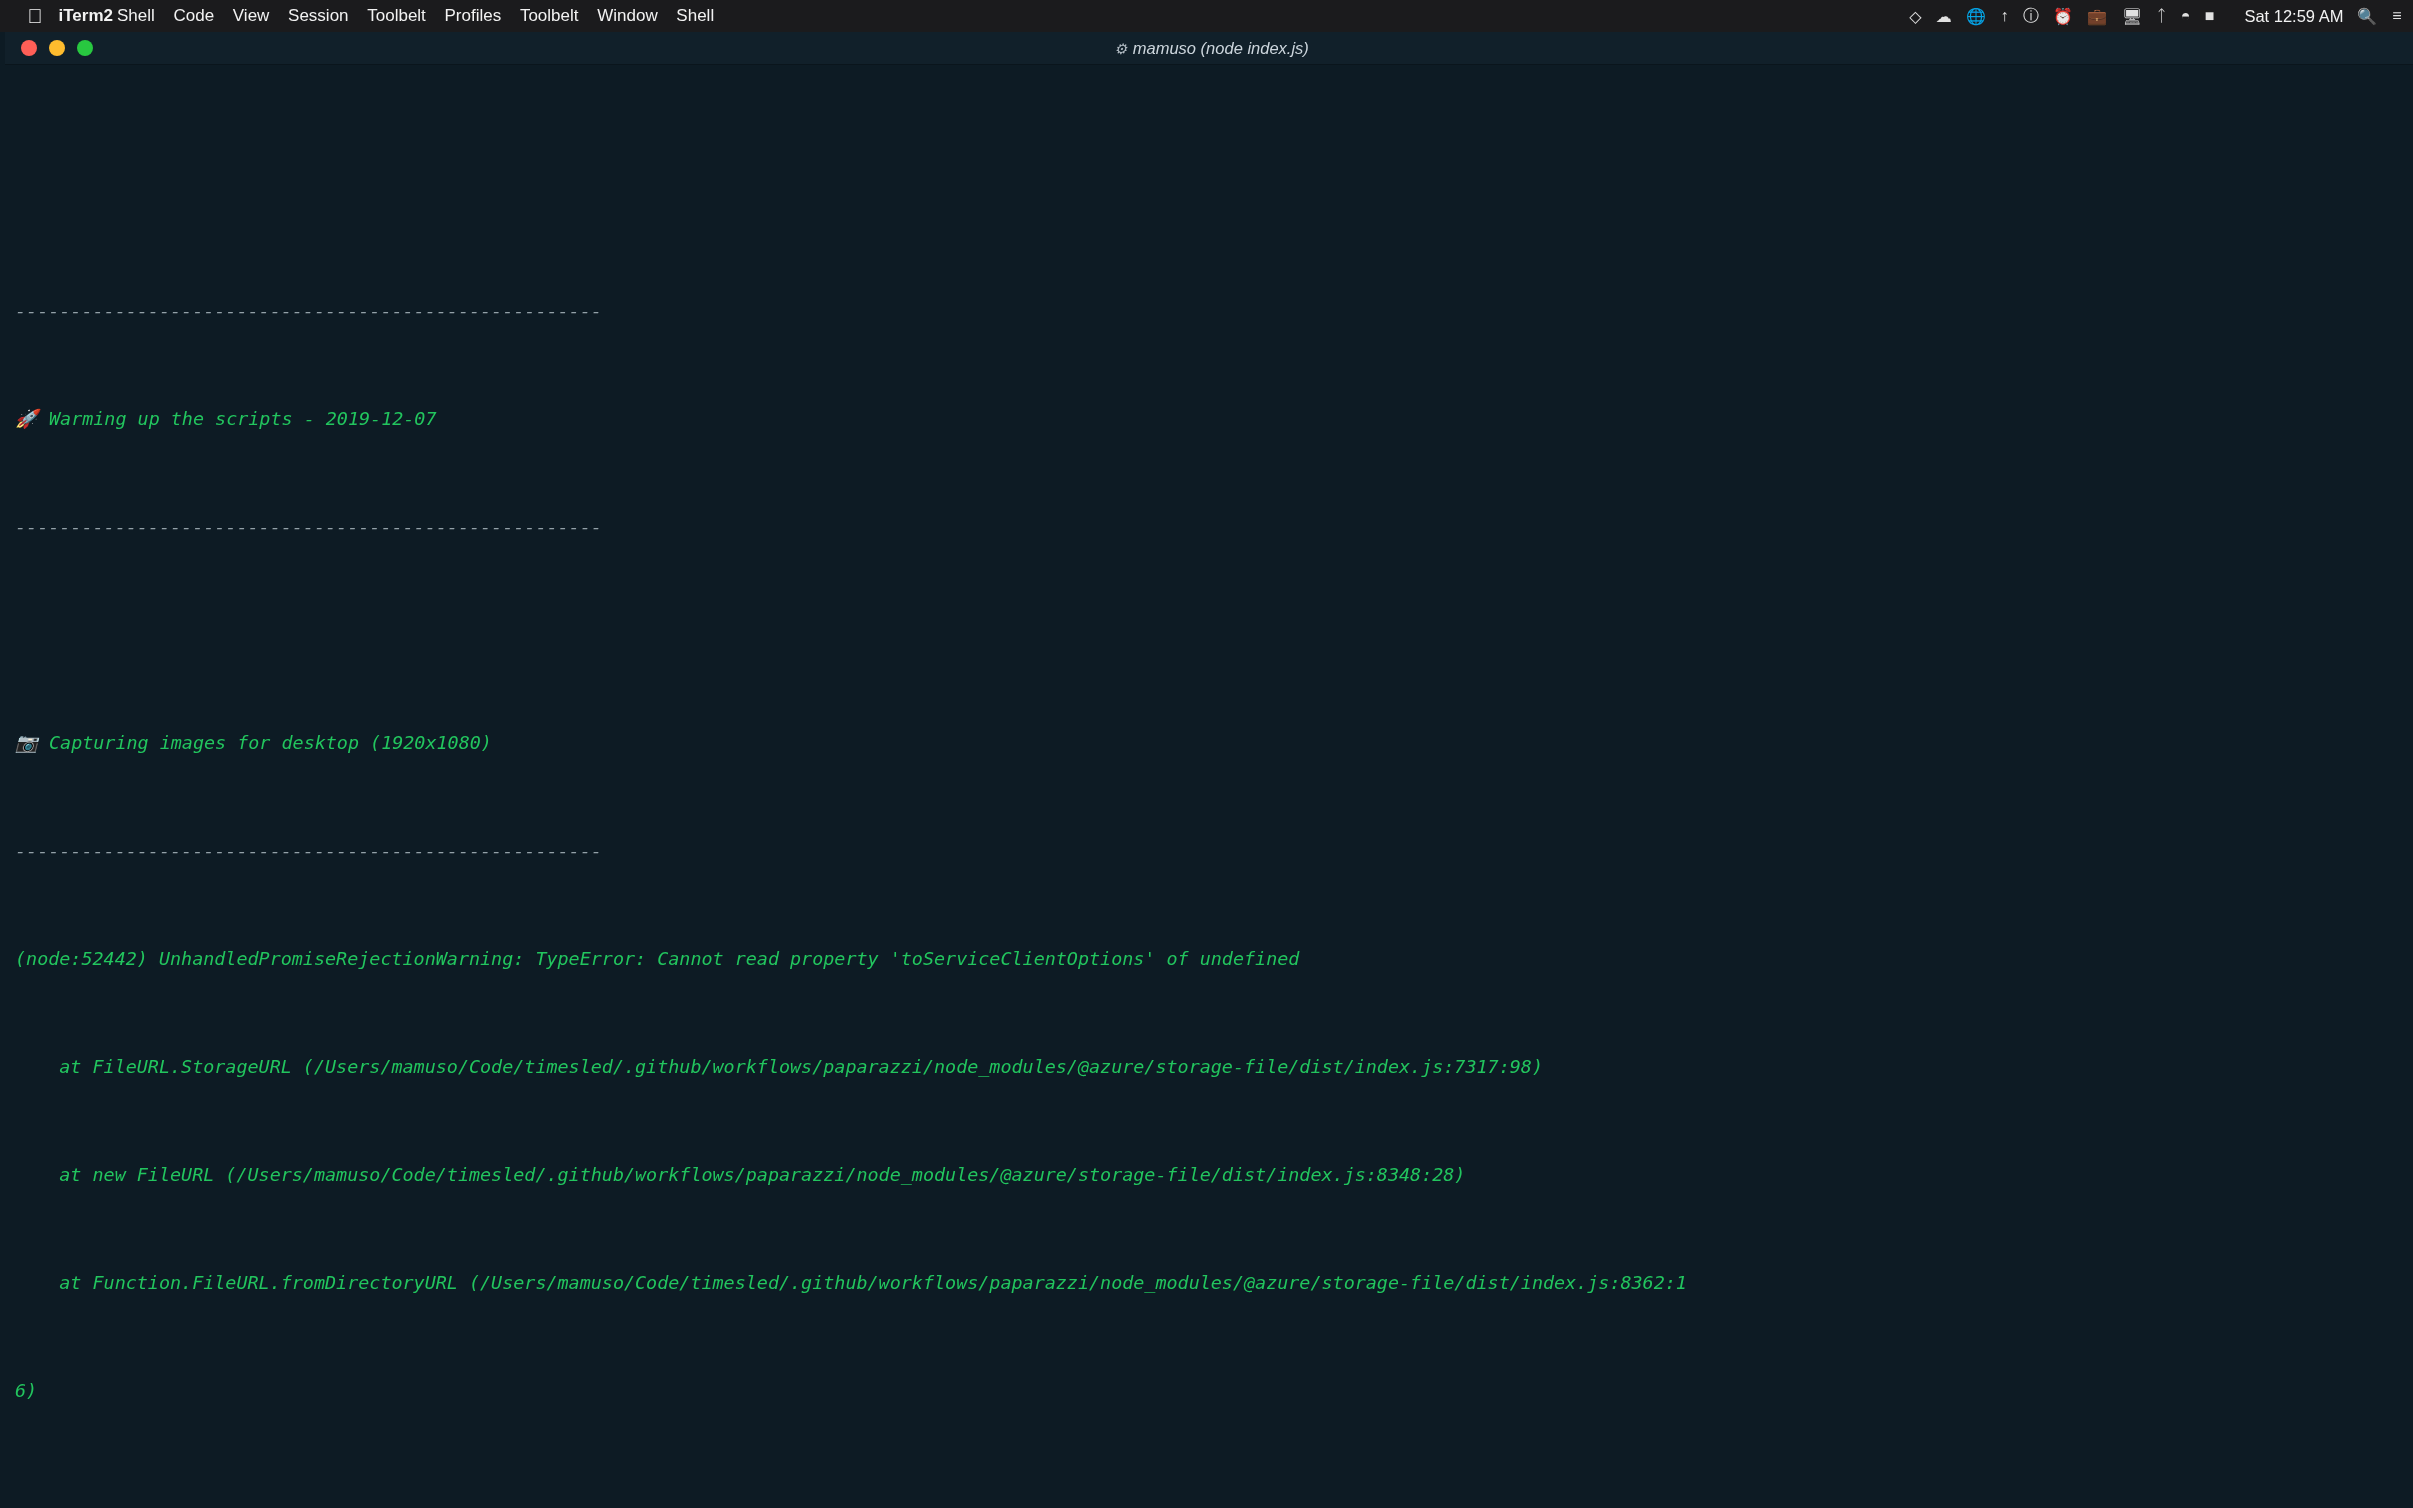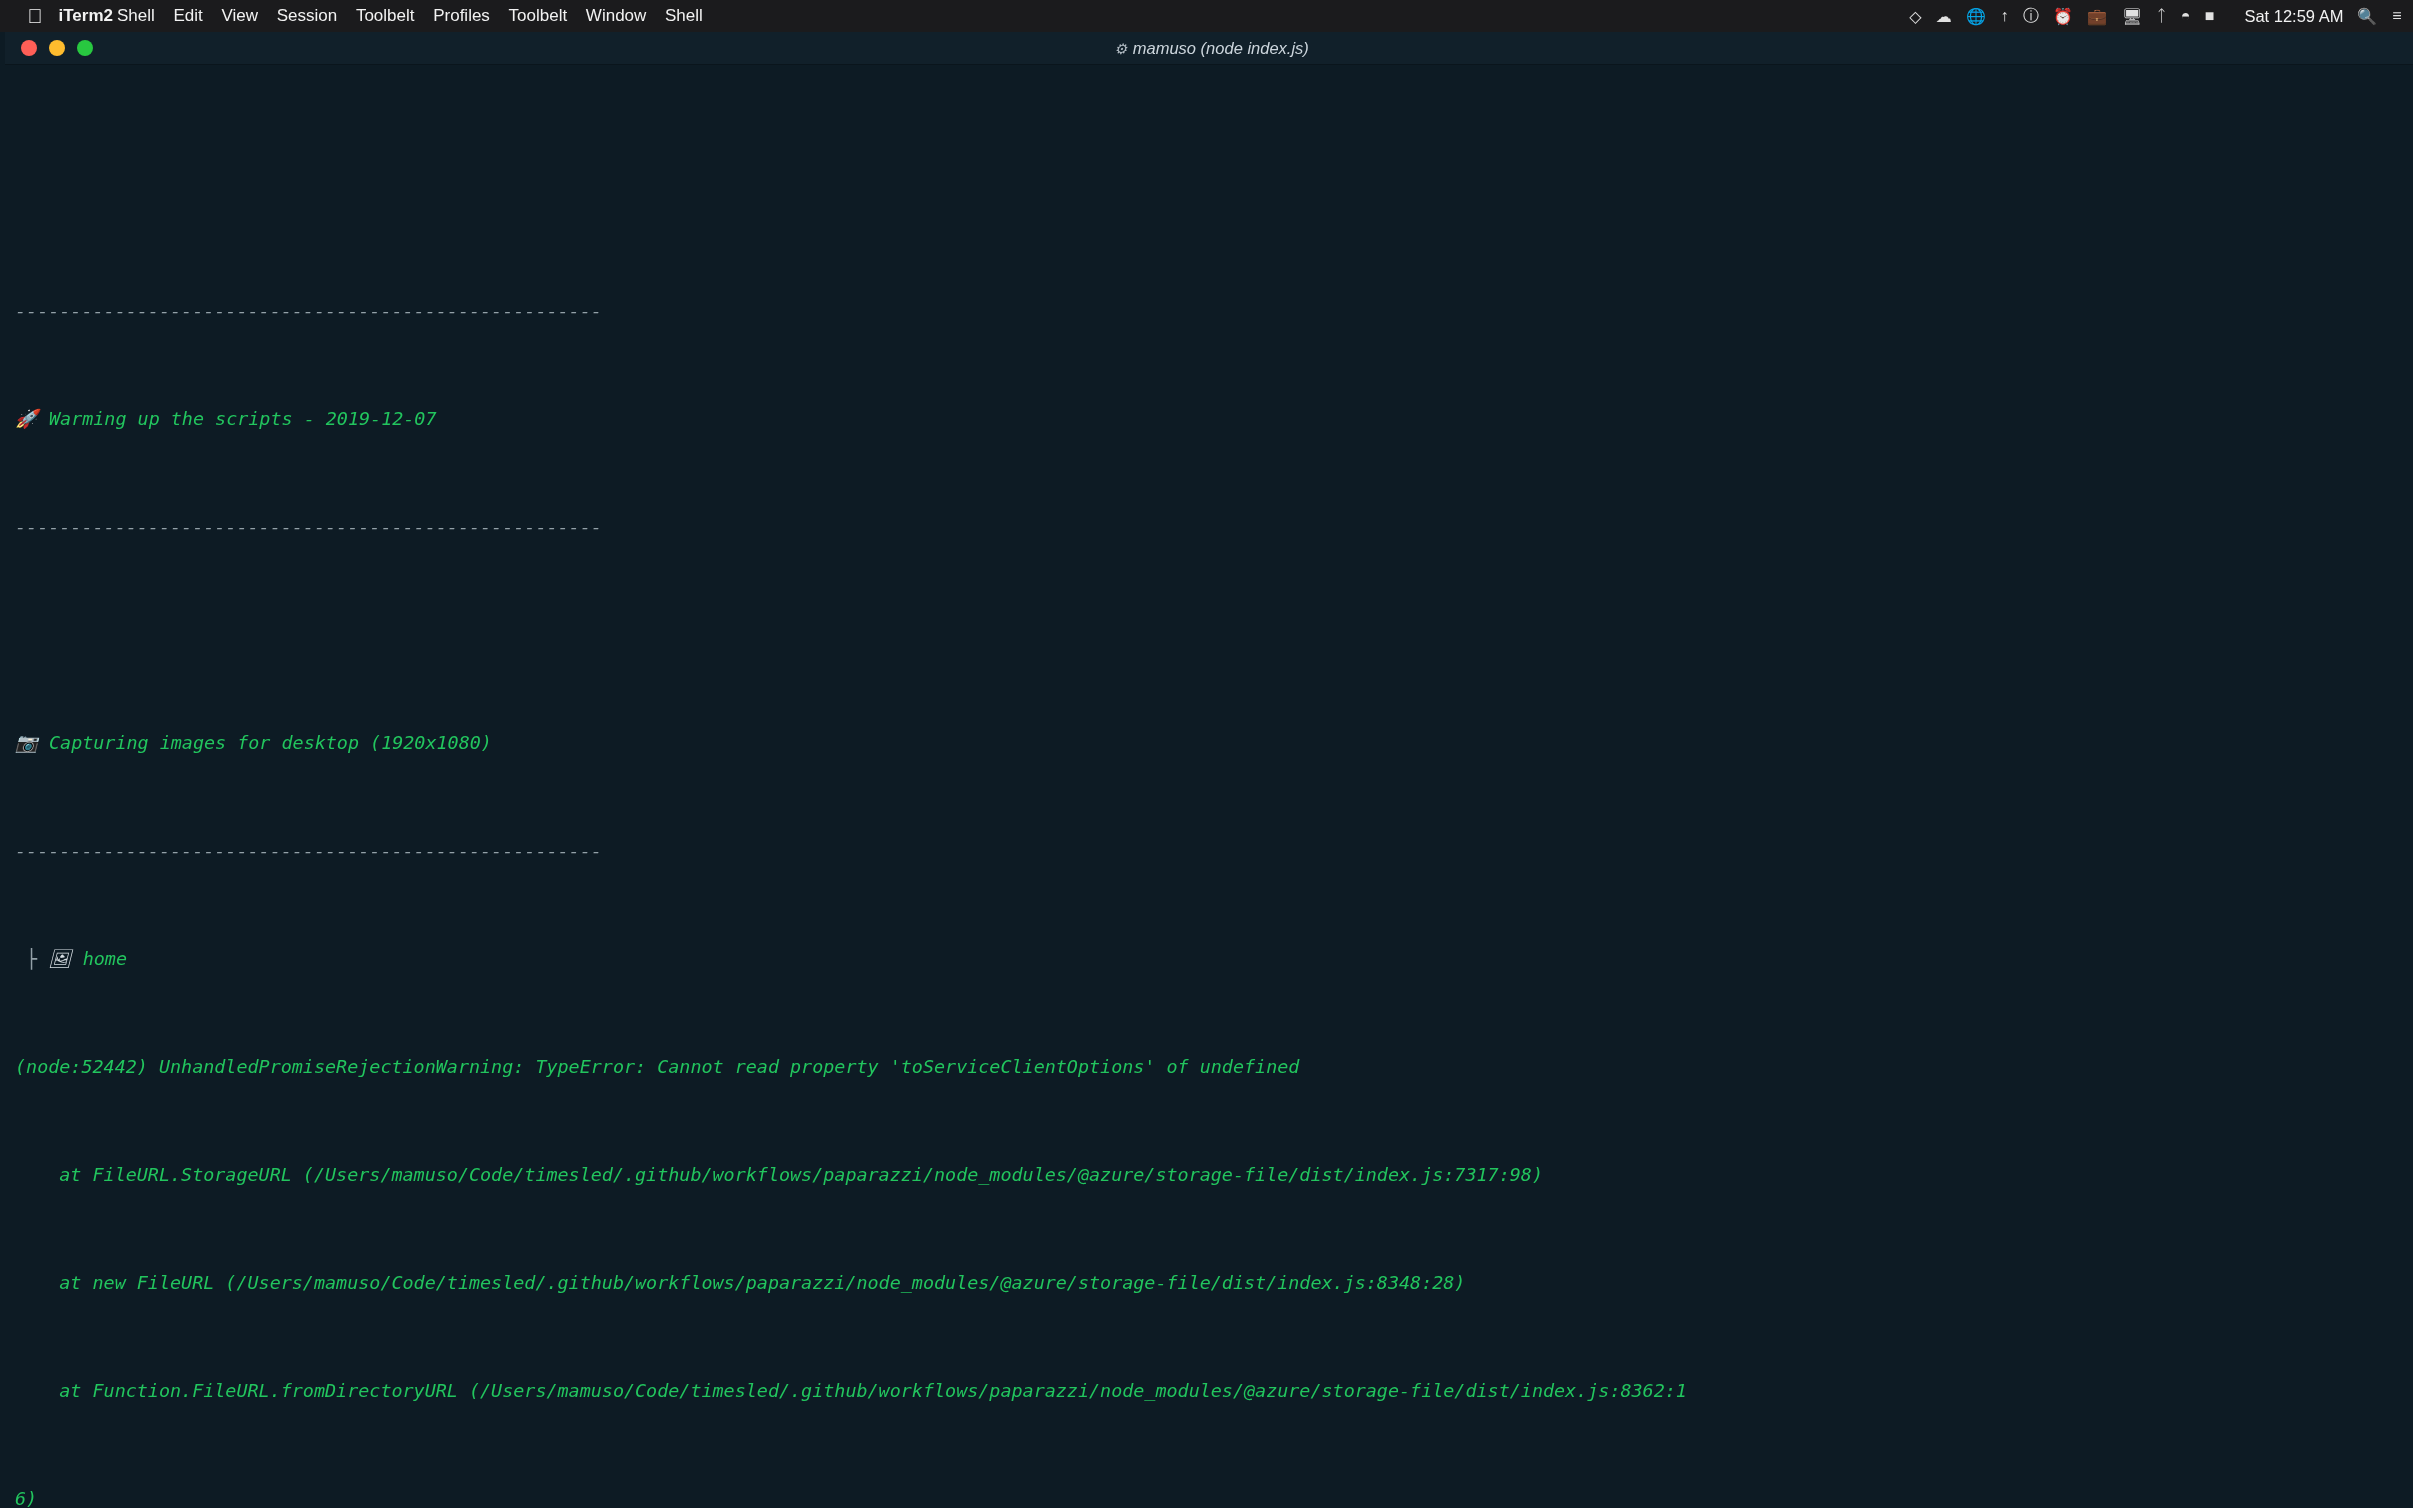--- a/index.html
+++ b/index.html
@@ -142,21 +142,21 @@
     background: #2c3d49;
   }
 </style>
 </head>
 <body>
 
 <div id="menubar">
   <span class="apple"></span>
   <span class="app-name">iTerm2</span>
   <span class="mi">Shell</span>
-  <span class="mi">Edit</span>
+  <span class="mi">Code</span>
   <span class="mi">View</span>
   <span class="mi">Session</span>
   <span class="mi">Toolbelt</span>
   <span class="mi">Profiles</span>
   <span class="mi">Toolbelt</span>
   <span class="mi">Window</span>
   <span class="mi">Shell</span>
   <span class="spacer"></span>
   <span class="status-icon">◇</span>
   <span class="status-icon">☁</span>
@@ -187,21 +187,20 @@
 
   <div id="term">
 
     <div class="line blank"> </div>
     <div class="line c-dim">-----------------------------------------------------</div>
     <div class="line"><span class="emoji">🚀</span> <span class="c-white">Warming up the scripts - 2019-12-07</span></div>
     <div class="line c-dim">-----------------------------------------------------</div>
     <div class="line blank"> </div>
     <div class="line"><span class="emoji">📷</span> <span class="c-white">Capturing images for desktop (1920x1080)</span></div>
     <div class="line c-dim">-----------------------------------------------------</div>
-    <div class="line"> <span class="c-dim">├</span> <span class="emoji">🖼</span> <span class="c-white">home</span></div>
     <div class="line c-white">(node:52442) UnhandledPromiseRejectionWarning: TypeError: Cannot read property 'toServiceClientOptions' of undefined</div>
     <div class="line c-white">    at FileURL.StorageURL (/Users/mamuso/Code/timesled/.github/workflows/paparazzi/node_modules/@azure/storage-file/dist/index.js:7317:98)</div>
     <div class="line c-white">    at new FileURL (/Users/mamuso/Code/timesled/.github/workflows/paparazzi/node_modules/@azure/storage-file/dist/index.js:8348:28)</div>
     <div class="line c-white">    at Function.FileURL.fromDirectoryURL (/Users/mamuso/Code/timesled/.github/workflows/paparazzi/node_modules/@azure/storage-file/dist/index.js:8362:1</div>
     <div class="line c-white">6)</div>
     
     
     
     
     

